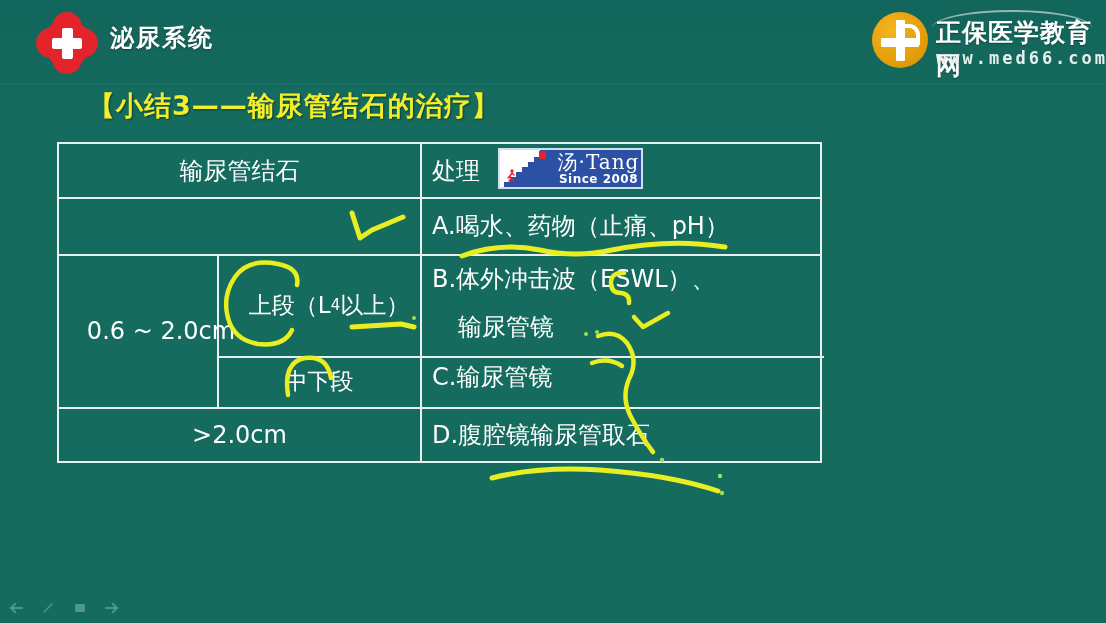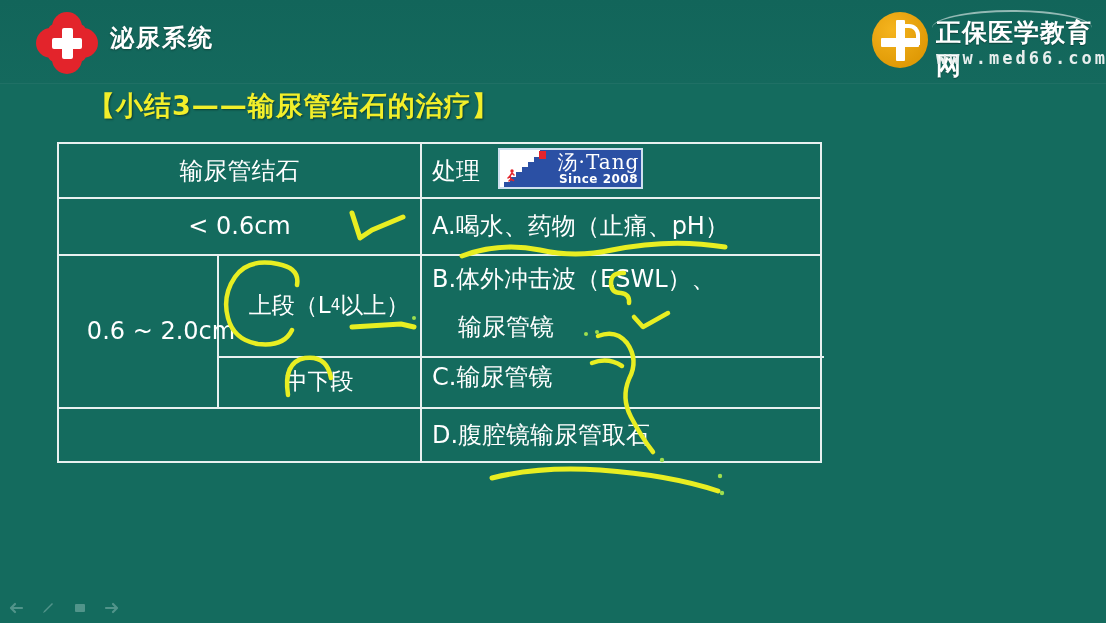--- a/index.html
+++ b/index.html
@@ -261,38 +261,38 @@
     <div class="flag" style="right:95px; top:1px;"></div>
     <svg class="runner" viewBox="0 0 11 13">
       <circle cx="6" cy="2" r="1.7" fill="#e3242b"></circle>
       <path d="M6 4 L4 7 L2 9 M6 4 L8 6 M4 7 L5 10 L3 12 M5 10 L7.5 11.5" stroke="#e3242b" stroke-width="1.5" fill="none" stroke-linecap="round"></path>
     </svg>
     <div class="blue"></div>
     <div id="tang-cn">汤·Tang</div>
     <div id="tang-since">Since 2008</div>
   </div>
 
-  <div class="cell center t24" style="left:59px; top:197px; width:361px; height:57px;">&lt; 0.6cm</div>
   <div class="cell left t24" style="left:432px; top:197px; width:380px; height:57px;">A.喝水、药物（止痛、pH）</div>
 
   <div class="cell center t24" style="left:59px; top:254px; width:158px; height:153px;margin-left:23px;">0.6 ~ 2.0cm</div>
 
   <div class="cell center t23" style="left:219px; top:254px; width:200px; height:102px;padding-left:20px;">
     <span>上段</span>
       <span>（L</span>
       <span class="sub">4</span>
       <span>以上）</span>
   </div>
 
   <div class="cell left t24" style="left:458px; top:310px; width:380px; height:34px;">输尿管镜</div>
   <div class="cell left t24" style="left:432px; top:262px; width:380px; height:34px;">B.体外冲击波（ESWL）、</div>
 
   <div class="cell center t23" style="left:219px; top:356px; width:200px; height:51px;">中下段</div>
   <div class="cell left t24" style="left:432px; top:356px; width:380px; height:41px;">C.输尿管镜</div>
 
+  <div class="cell center t24" style="left:59px; top:407px; width:361px; height:56px;">&gt;2.0cm</div>
   <div class="cell left t24" style="left:432px; top:407px; width:380px; height:56px;">D.腹腔镜输尿管取石</div>
 
   <svg id="annot" viewBox="0 0 1106 623">
     <g fill="none" stroke="#e8ee22" stroke-linecap="round" stroke-linejoin="round">
 
       <path stroke-width="5" d="M352 213 L360 238 L372 230 L403 217"></path>
 
       <path stroke-width="5" d="M462 256 Q500 242 540 250 Q575 258 612 250 Q670 238 725 247"></path>
 
       <path stroke-width="4.5" d="M297 285 Q300 268 278 264 Q248 258 235 277 Q222 296 228 318

